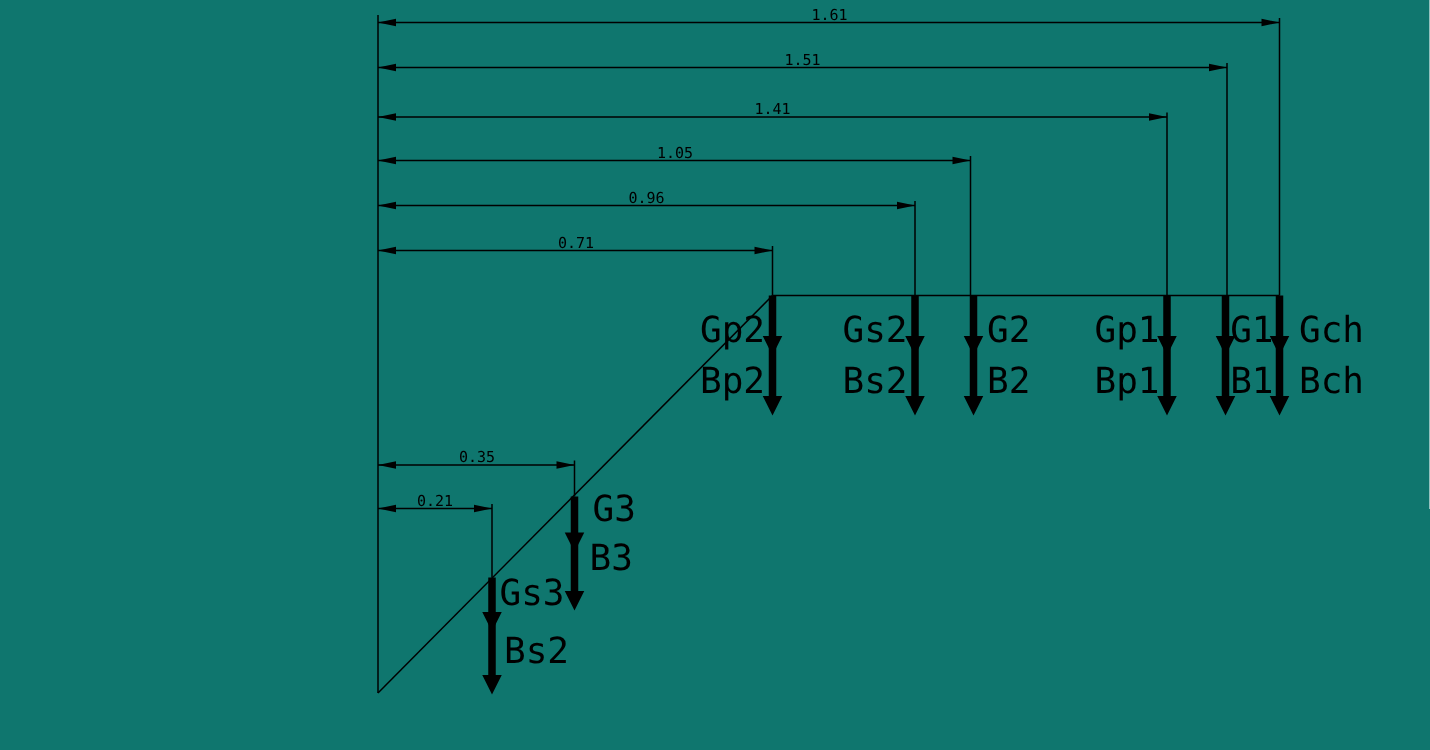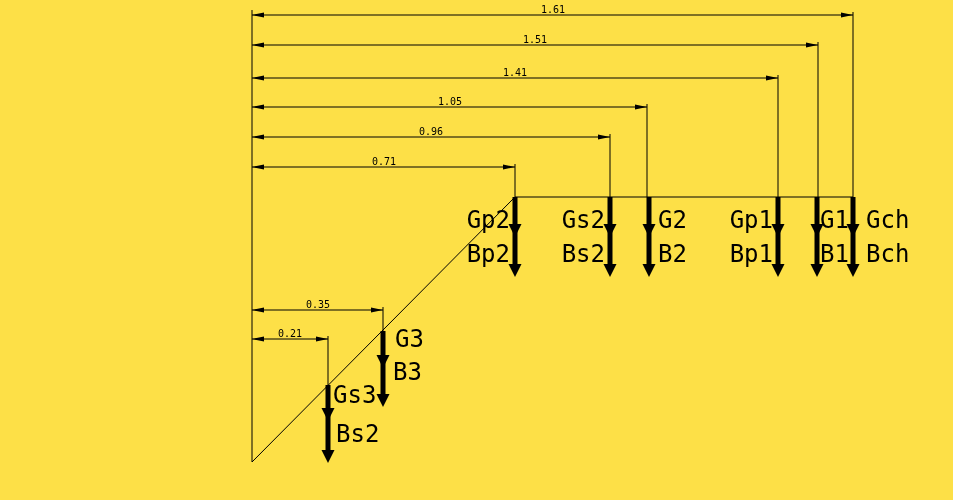--- a/index.html
+++ b/index.html
@@ -4,21 +4,21 @@
 <style>
   html, body {
     margin: 0;
     padding: 0;
     background: #ffffff;
   }
   .canvas {
     position: relative;
     width: 953px;
     height: 500px;
-    background: #fde047;
+    background: #0f766e;
     overflow: hidden;
   }
   svg {
     display: block;
   }
   .dim-text {
     font-family: "DejaVu Sans Mono", monospace;
     font-size: 10px;
     fill: #000000;
   }

